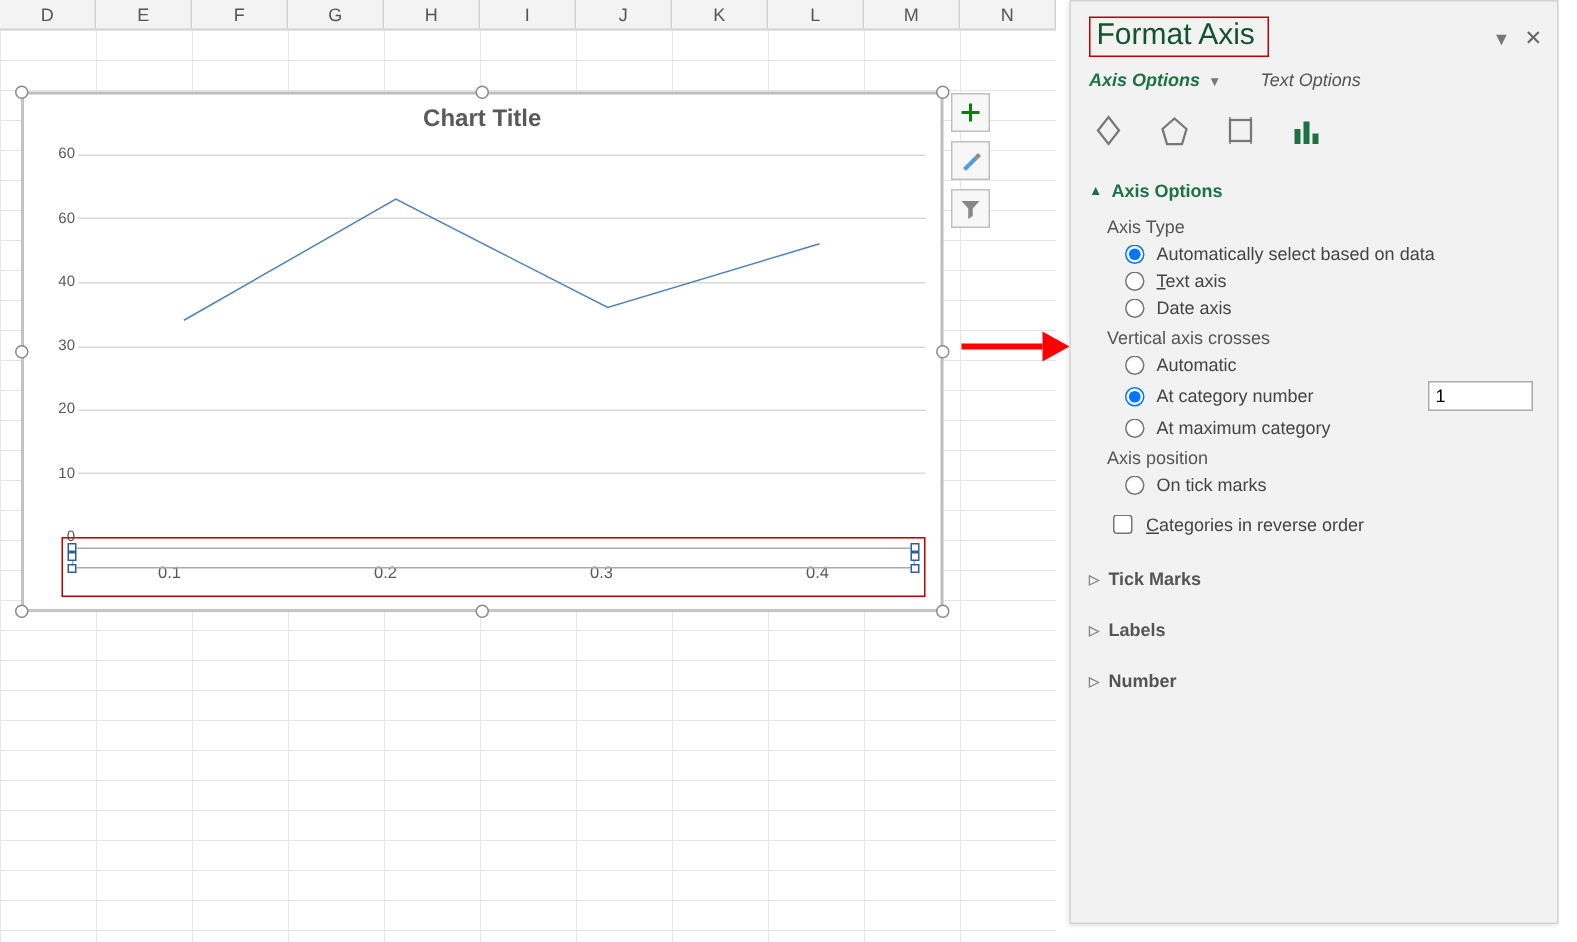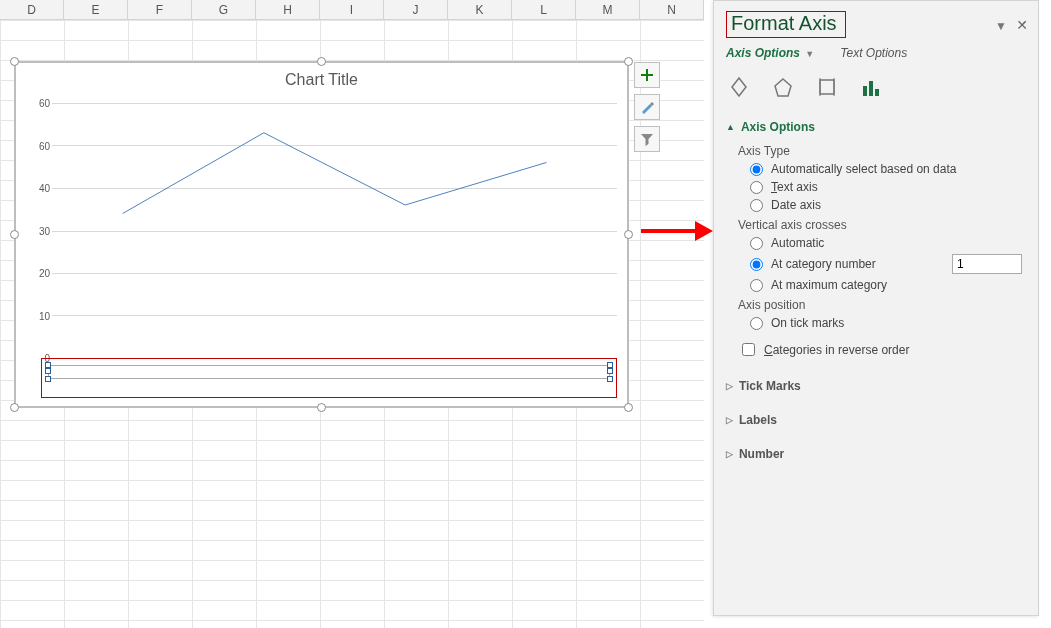--- a/index.html
+++ b/index.html
@@ -70,20 +70,21 @@
   .h-bl { left:-6px; bottom:-6px; }
   .h-bc { left:50%; bottom:-6px; margin-left:-5px; }
   .h-br { right:-6px; bottom:-6px; }
 
   .chart-title {
     text-align: center;
     font-size: 16px;
     color: #595959;
     margin-top: 8px;
     height: 26px;
+    font-weight: bold;
   }
   .plot-area {
     position: absolute;
     left: 36px; right: 10px;
     top: 40px; bottom: 48px;
   }
   .y-axis {
     position: absolute;
     left: 6px; top: 40px; bottom: 48px;
     width: 28px;
@@ -334,20 +335,26 @@
     <div class="h-grid" style="top:33.33%"></div>
     <div class="h-grid" style="top:50%"></div>
     <div class="h-grid" style="top:66.66%"></div>
     <div class="h-grid" style="top:83.33%"></div>
     <div class="h-grid" style="top:100%"></div>
     <svg viewBox="0 0 100 60" preserveAspectRatio="none" style="position:absolute;left:0;top:0;width:100%;height:100%;">
       <polyline id="series-poly" fill="none" stroke="#4f81bd" stroke-width="1" vector-effect="non-scaling-stroke" points="12.50,26.00 37.50,7.00 62.50,24.00 87.50,14.00"></polyline>
     </svg>
   </div>
 
+  <div class="x-labels">
+    <span class="x-lab">0.1</span>
+    <span class="x-lab">0.2</span>
+    <span class="x-lab">0.3</span>
+    <span class="x-lab">0.4</span>
+  </div>
 
   <div class="x-axis-sel">
     <div class="x-axis-inner">
       <div class="x-inner-handle xh-tl"></div>
       <div class="x-inner-handle xh-tr"></div>
       <div class="x-inner-handle xh-bl"></div>
       <div class="x-inner-handle xh-br"></div>
       <div class="x-inner-handle xh-l"></div>
       <div class="x-inner-handle xh-r"></div>
     </div>

